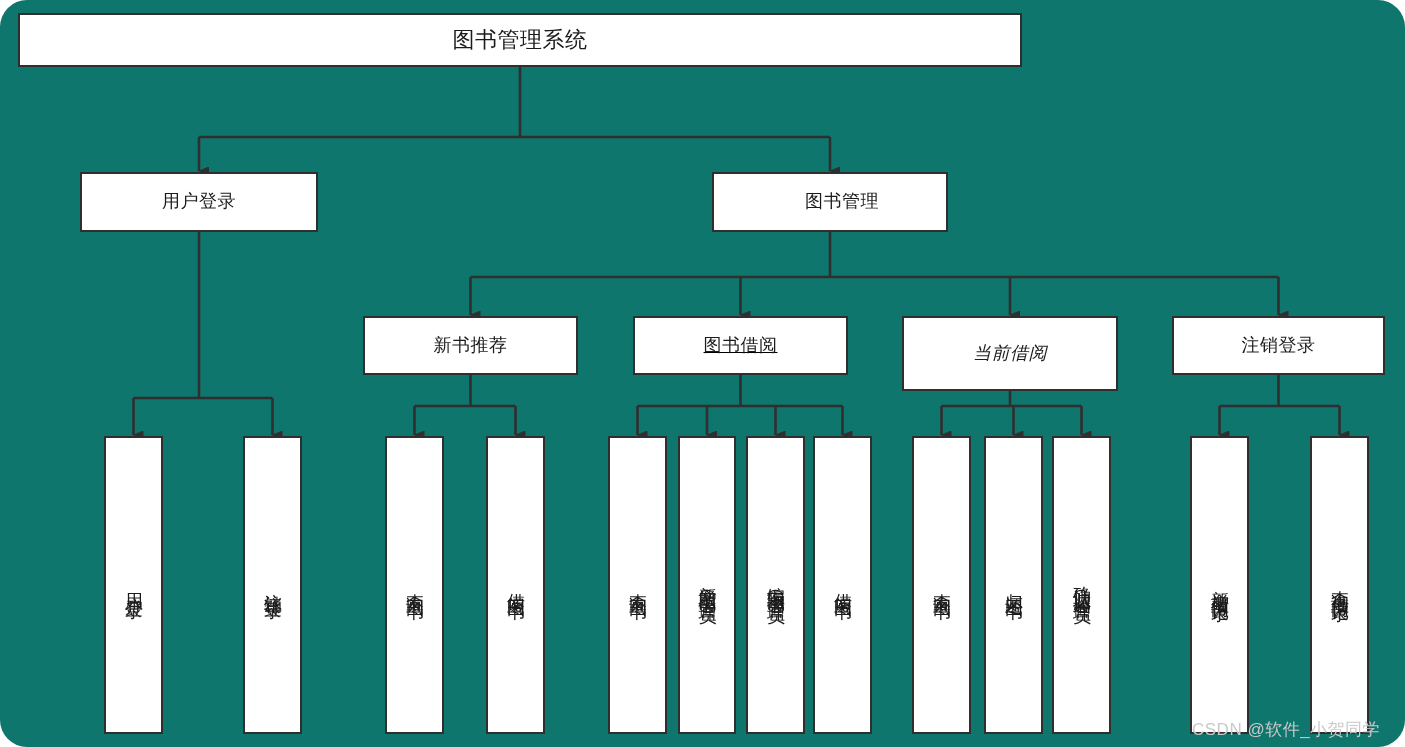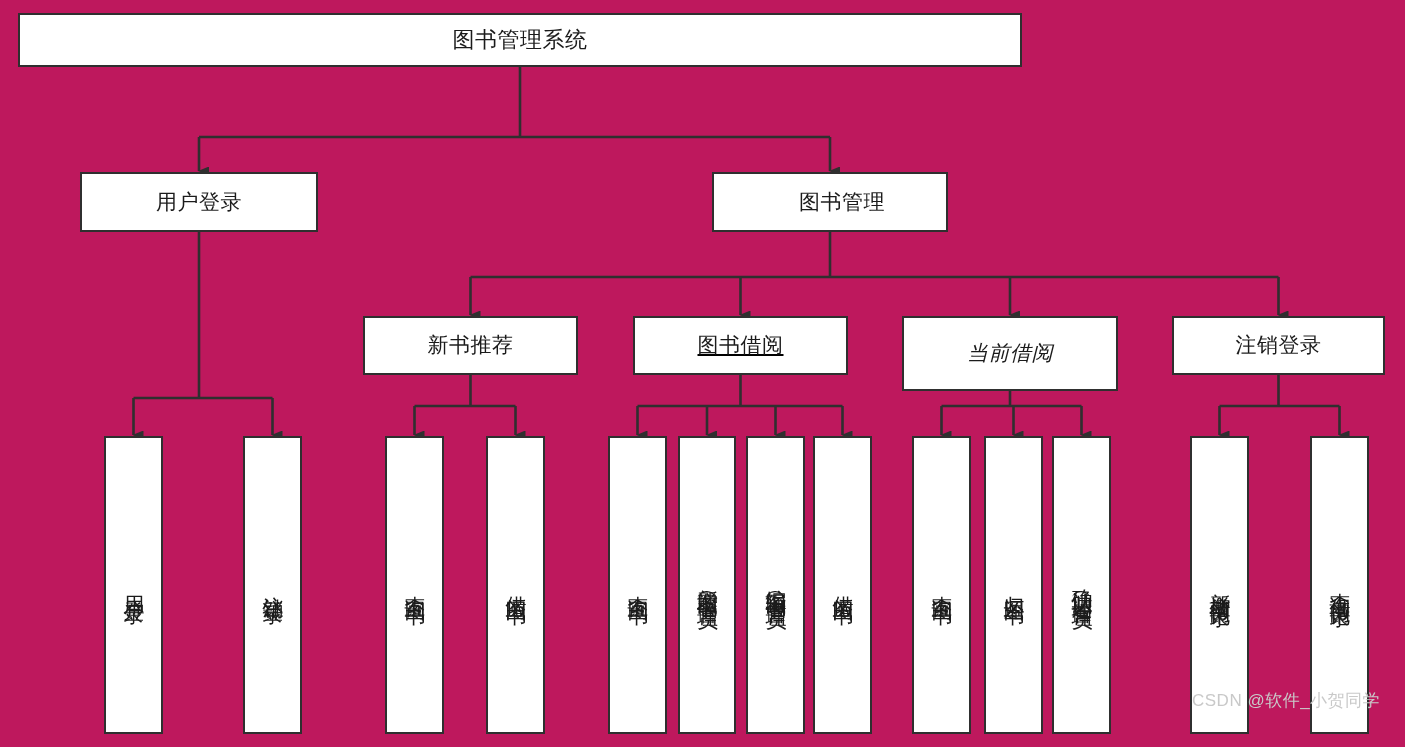--- a/index.html
+++ b/index.html
@@ -7,22 +7,23 @@
     padding: 0;
     background: #ffffff;
   }
   body {
     font-family: "Liberation Sans", "DejaVu Sans", sans-serif;
   }
   #canvas {
     position: relative;
     width: 1405px;
     height: 747px;
-    background: #be185d;
+    background: #0f766e;
     overflow: hidden;
+    border-radius: 27px;
   }
   svg.connectors {
     position: absolute;
     left: 0;
     top: 0;
     width: 1405px;
     height: 747px;
     pointer-events: none;
   }
   .node {
@@ -30,21 +31,21 @@
     box-sizing: border-box;
     background: #ffffff;
     border: 2px solid #2f2f2f;
     display: flex;
     align-items: center;
     justify-content: center;
     overflow: hidden;
   }
   .node-label {
     color: #1b1b1b;
-    font-size: 21px;
+    font-size: 18px;
     line-height: 1.18;
     letter-spacing: 0.5px;
     text-align: center;
     white-space: nowrap;
   }
   .node.vertical .node-label {
     writing-mode: vertical-rl;
     text-orientation: upright;
     letter-spacing: 3px;
     white-space: nowrap;
@@ -164,14 +165,14 @@
         <span class="node-label">确认归还（管理员）</span>
       </div>
       <div class="node vertical" style="left: 1190px; top: 436px; width: 59px; height: 298px;">
         <span class="node-label">新增借阅记录</span>
       </div>
       <div class="node vertical" style="left: 1310px; top: 436px; width: 59px; height: 298px;">
         <span class="node-label">查询借阅记录</span>
       </div>
     </div>
 
-  <div class="watermark" style="left:1192px; top:689px;">CSDN @软件_小贺同学</div>
+  <div class="watermark" style="left:1192px; top:718px;">CSDN @软件_小贺同学</div>
 </div>
 
 </body></html>

